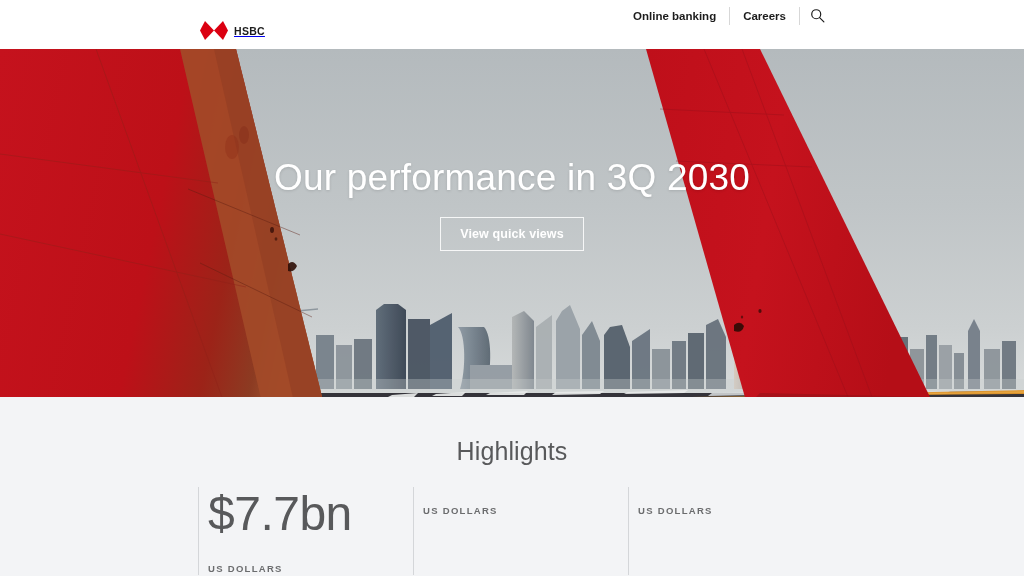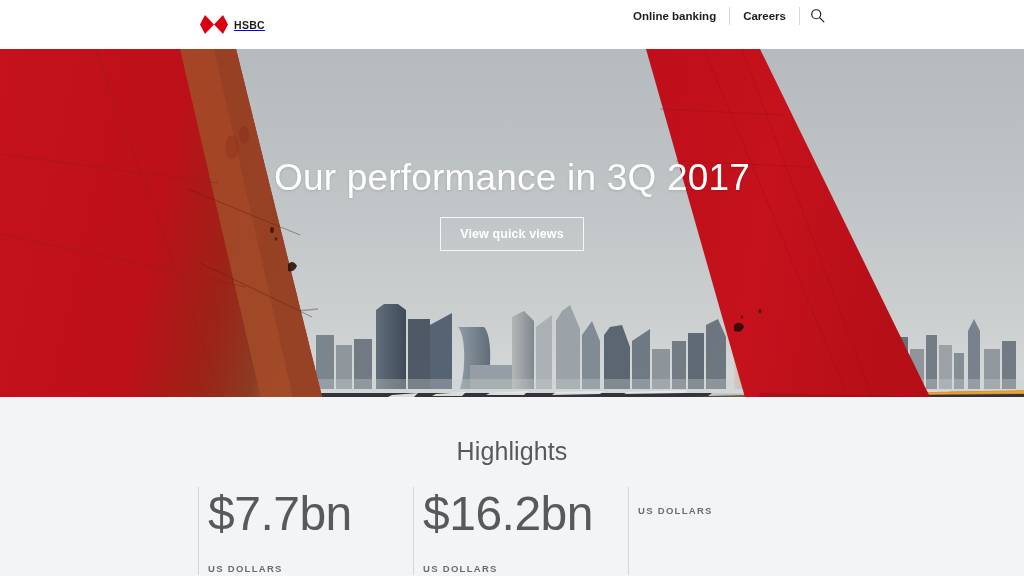--- a/index.html
+++ b/index.html
@@ -9,21 +9,21 @@
     font-family:"Liberation Sans", sans-serif;
     -webkit-font-smoothing:antialiased;
   }
 
   
   .navbar {
     position:relative; width:1024px; height:49px;
     background:#ffffff;
     display:flex; align-items:center;
   }
-  .nav-logo { position:absolute; left:200px; top:15px; display:flex; align-items:center; gap:6px; }
+  .nav-logo { position:absolute; left:200px; top:21px; display:flex; align-items:center; gap:6px; }
   .hex-logo { width:28px; height:19px; display:block; }
   .logo-word {
     font-size:10.5px; font-weight:bold; color:#1c1c1c;
     letter-spacing:0.3px;
   }
   .nav-main { position:absolute; left:330px; top:0; height:49px; display:flex; align-items:center; gap:24px; }
   .nav-main a {
     font-size:12.5px; color:#4a4a4a; text-decoration:none; white-space:nowrap;
   }
   .nav-right { position:absolute; right:190px; top:0; height:31px; display:flex; align-items:center; }
@@ -295,39 +295,38 @@
       <path d="M660,60 L784,66"></path>
       <path d="M676,112 L812,118"></path>
     </g>
     <path d="M734,276 q6,-5 10,1 q-2,8 -10,5 z" fill="#2c0b06" opacity="0.9"></path>
     <ellipse cx="760" cy="262" rx="1.6" ry="2" fill="#2c0b06" opacity="0.75"></ellipse>
     <ellipse cx="742" cy="268" rx="1.2" ry="1.5" fill="#2c0b06" opacity="0.6"></ellipse>
     <polygon points="760,344 930,348 928,352 752,352" fill="#8b1117" opacity="0.5"></polygon>
   </svg>
 
   <div class="hero-overlay">
-    <h1 class="hero-title">Our performance in 3Q 2017</h1>
+    <h1 class="hero-title">Our performance in 3Q 2030</h1>
     <a class="hero-cta" href="#">View quick views</a>
   </div>
 </div>
 
 <div class="highlights">
   <h2 class="highlights-title">Highlights</h2>
 
   <div class="stats">
 
     <div class="stat">
       <div class="stat-divider"></div>
       <div class="stat-value">$7.7bn</div>
       <div class="stat-label">US DOLLARS</div>
     </div>
 
     <div class="stat">
       <div class="stat-divider"></div>
-      <div class="stat-value">$16.2bn</div>
       <div class="stat-label">US DOLLARS</div>
     </div>
 
     <div class="stat">
       <div class="stat-divider"></div>
       <div class="stat-label">US DOLLARS</div>
     </div>
 
   </div>
 </div>

